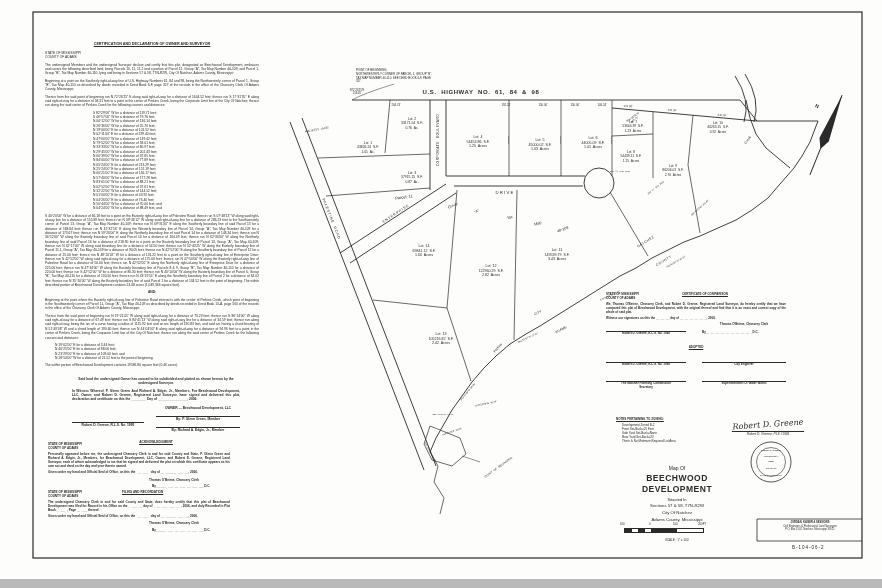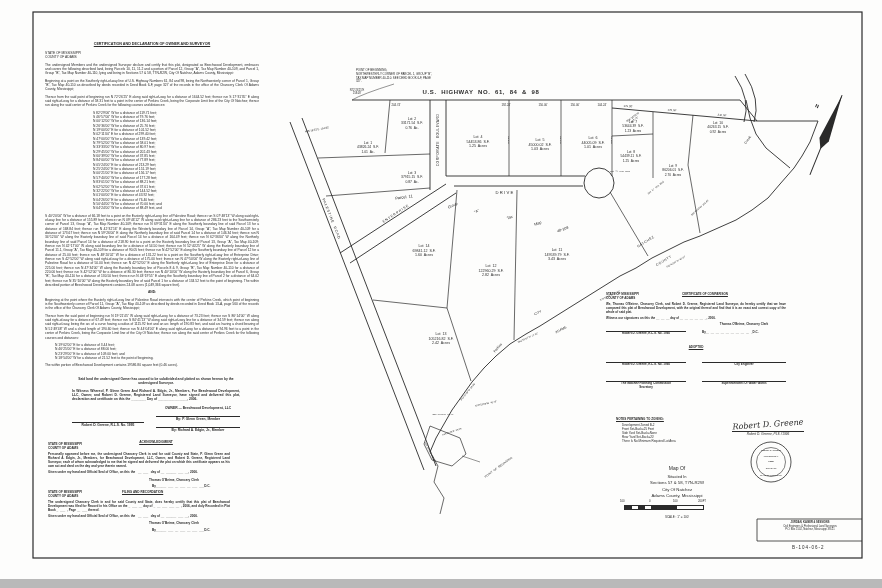--- a/index.html
+++ b/index.html
@@ -330,20 +330,21 @@
   </div>
 
   <div class="tb" style="left:732px;top:420px;width:72px;text-align:center">
     <div class="cursive" style="font-size:8px;transform:rotate(-4deg)">Robert D. Greene</div>
     <div class="sig-line" style="margin-top:0"></div>
     <div style="font-size:3.2px;font-style:italic">Robert D. Greene, PLS #1995</div>
   </div>
 
   <div class="tb ctr" style="left:612px;top:465px;width:130px">
     <div style="font-size:5px">Map  Of</div>
+    <div class="b" style="font-size:8.5px;letter-spacing:0.5px;margin-top:1px">BEECHWOOD  DEVELOPMENT</div>
     <div style="font-size:4px;margin-top:2px">Situated  In</div>
     <div style="font-size:4.3px;margin-top:1px">Sections  57  &amp;  58,  T7N-R2W</div>
     <div style="font-size:4.3px;margin-top:1px">City  Of  Natchez</div>
     <div style="font-size:4.3px;margin-top:1px">Adams  County,  Mississippi</div>
     <div class="scalebar">
       <span class="lab" style="left:8px">100</span>
       <span class="lab" style="left:37px">0</span>
       <span class="lab" style="left:61px">100</span>
       <span class="lab" style="left:86px">200FT</span>
       <span class="bar">

